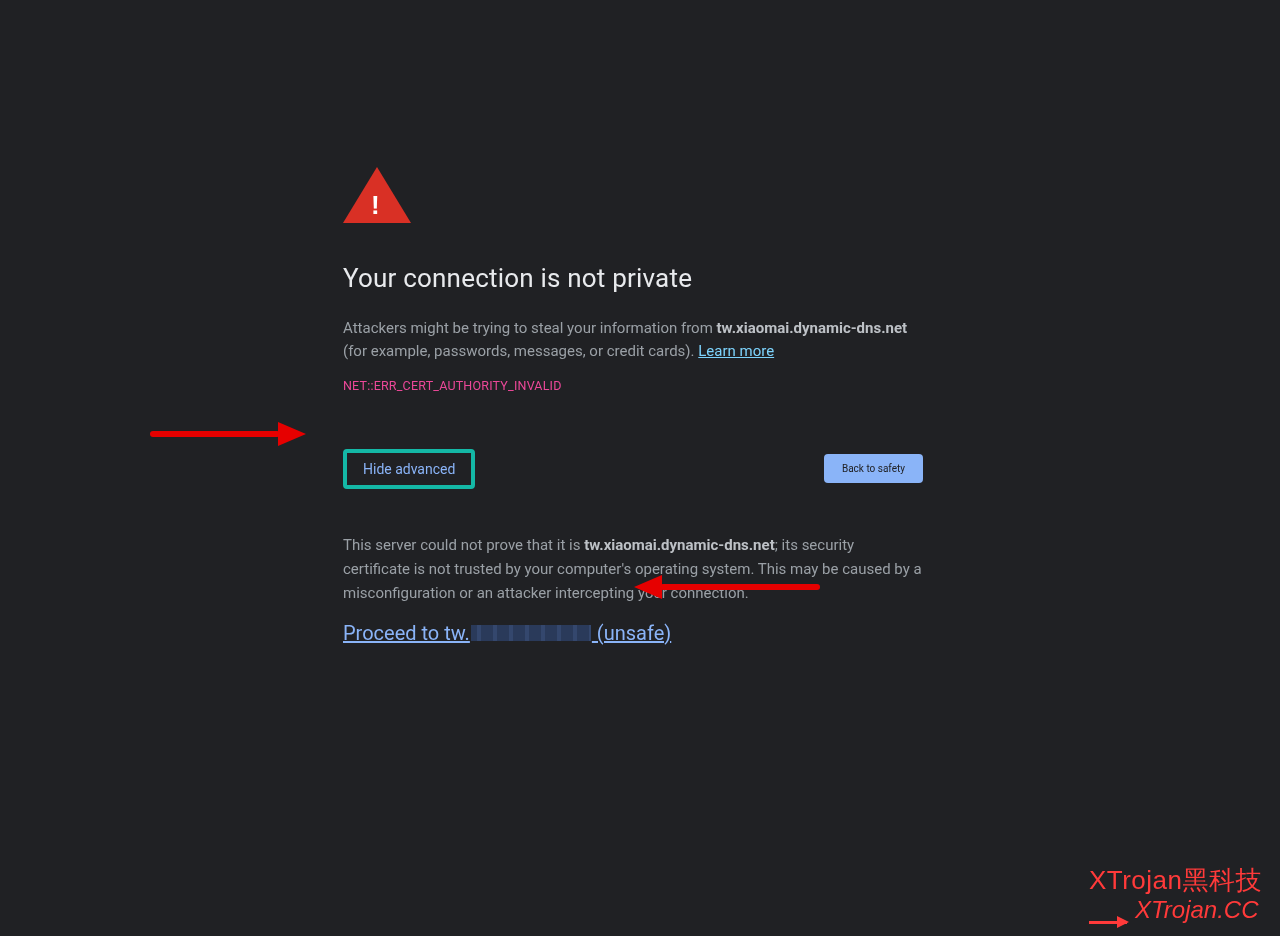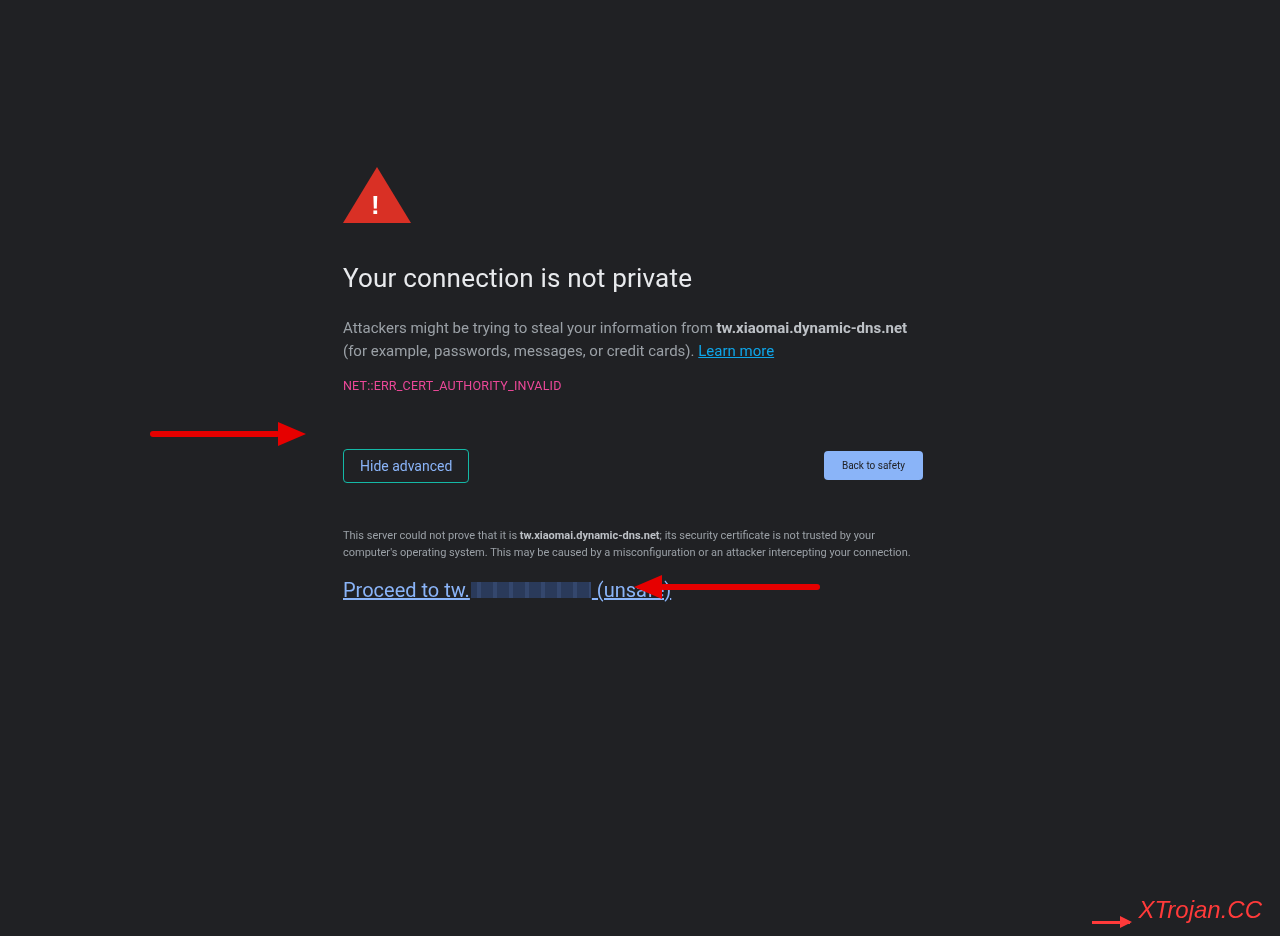--- a/index.html
+++ b/index.html
@@ -44,56 +44,56 @@
     margin-bottom: 24px;
     letter-spacing: 0.2px;
   }
   p.desc {
     font-size: 15px;
     line-height: 1.55;
     color: #9aa0a6;
     margin-bottom: 14px;
   }
   p.desc strong { color: #bdc1c6; font-weight: 700; }
-  a.learn { color: #0ea5e9; }
+  a.learn { color: #7dd3fc; }
   .error-code {
     font-size: 12.5px;
     color: #ec4899;
     letter-spacing: 0.2px;
     margin-top: 0;
   }
   .nav-row {
     margin-top: 56px;
     display: flex;
     justify-content: space-between;
     align-items: center;
   }
   .btn-secondary {
     background: transparent;
-    border: 1px solid #14b8a6;
+    border: 4px solid #14b8a6;
     color: #8ab4f8;
     font-size: 14px;
     padding: 8px 16px;
     border-radius: 4px;
     cursor: pointer;
     font-family: inherit;
   }
   .btn-primary {
     background: #8ab4f8;
     border: none;
     color: #202124;
     font-size: 10px;
     padding: 9px 18px;
     border-radius: 4px;
     cursor: pointer;
     font-family: inherit;
   }
   .advanced-text {
     margin-top: 44px;
-    font-size: 11px;
+    font-size: 15px;
     line-height: 1.6;
     color: #9aa0a6;
   }
   .advanced-text strong { color: #bdc1c6; font-weight: 700; }
   .proceed-row {
     margin-top: 16px;
     font-size: 20px;
   }
   .proceed-row a { color: #8ab4f8; text-decoration: underline; }
   .redact {
@@ -214,17 +214,18 @@
 <div class="arrow" id="arrow1">
   <div class="shaft"></div>
     <div class="head"></div>
 </div>
 <div class="arrow" id="arrow2">
   <div class="shaft"></div>
     <div class="head"></div>
 </div>
 
 <div class="watermark">
+  <div class="line1">XTrojan黑科技</div>
   <div class="line2">
     <span class="wm-arrow"></span>
     <span>XTrojan.CC</span>
   </div>
 </div>
 
 </body></html>

